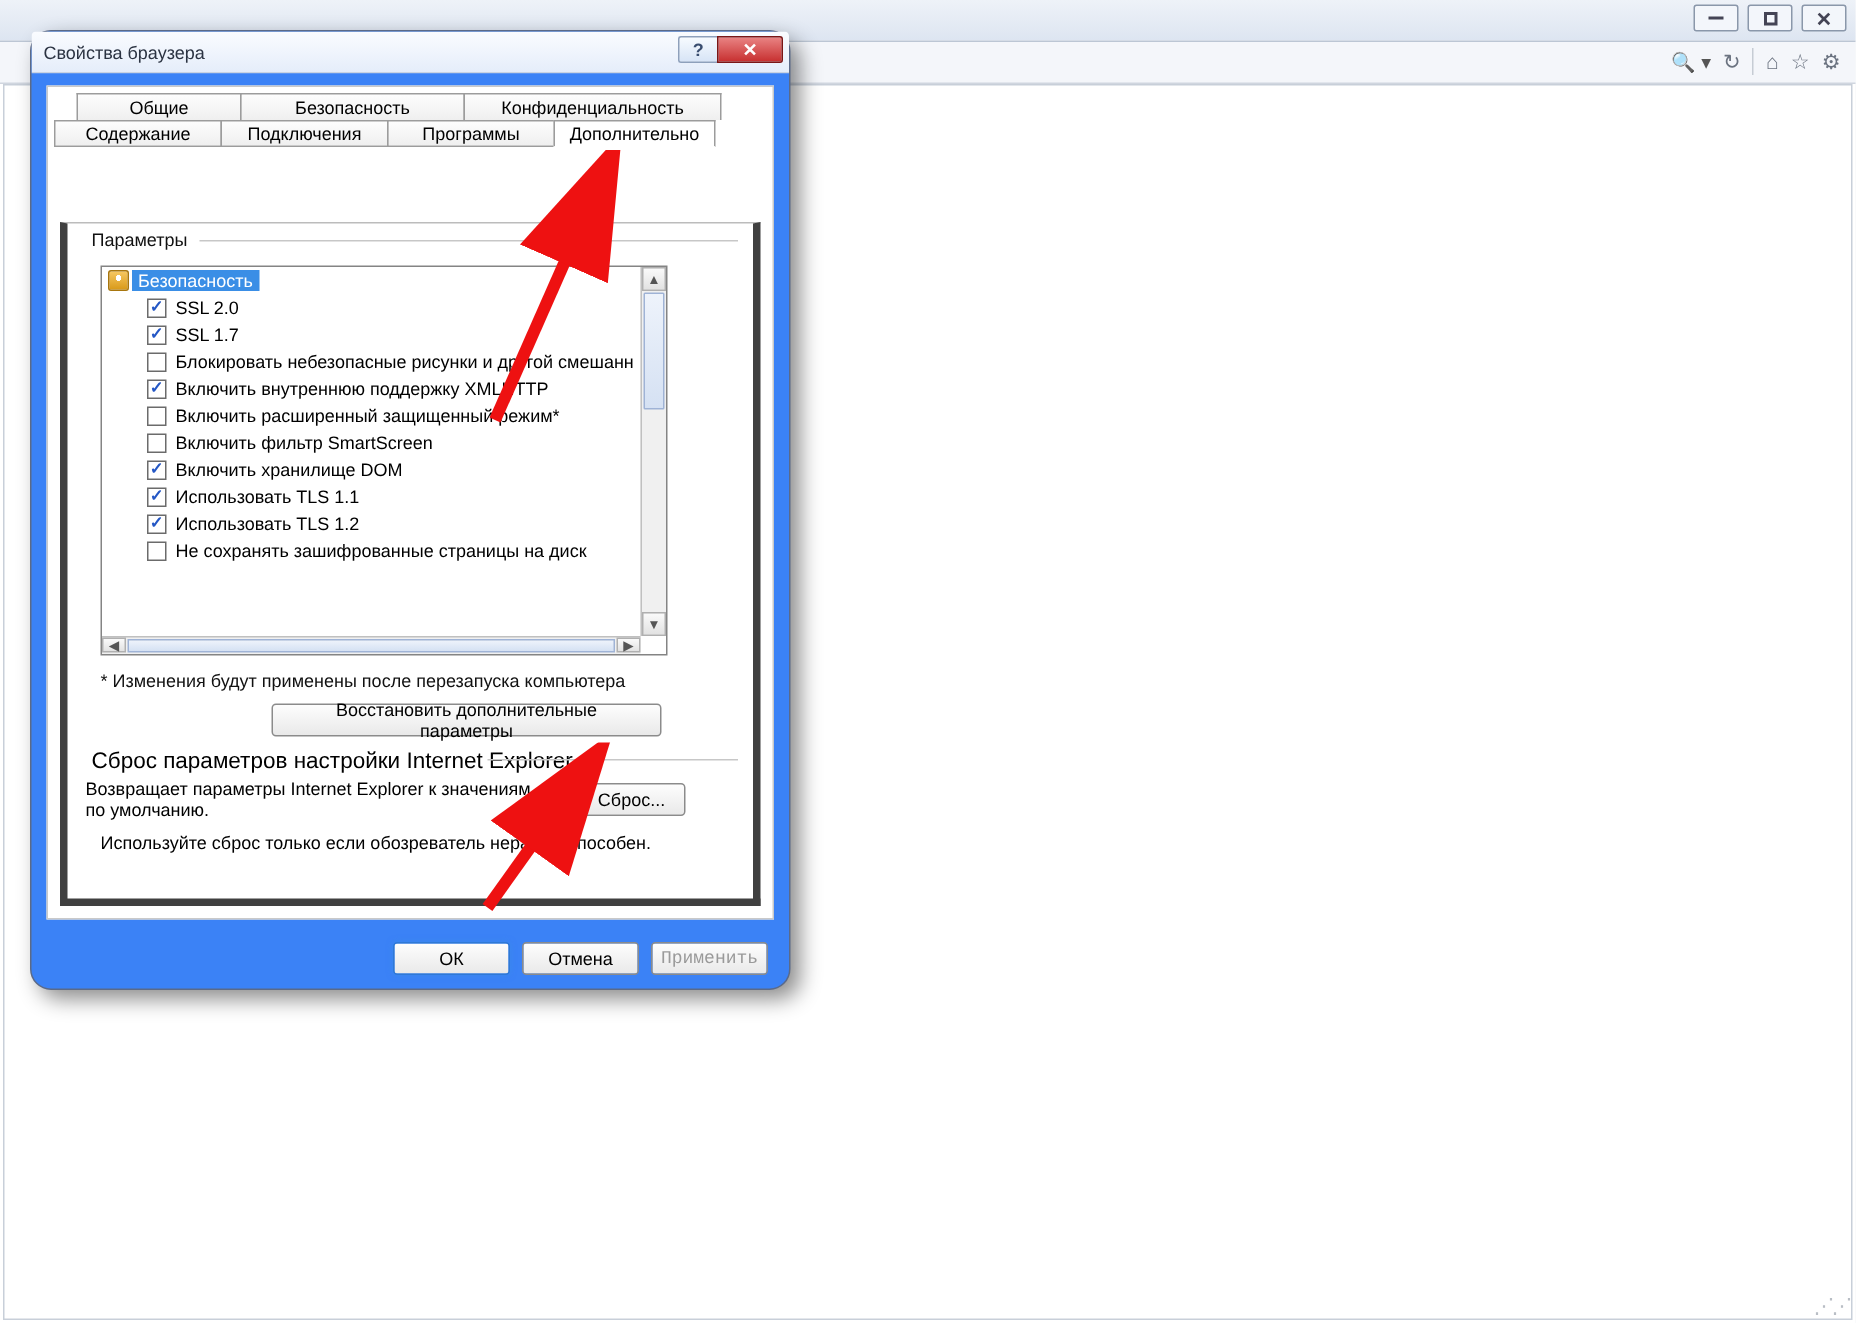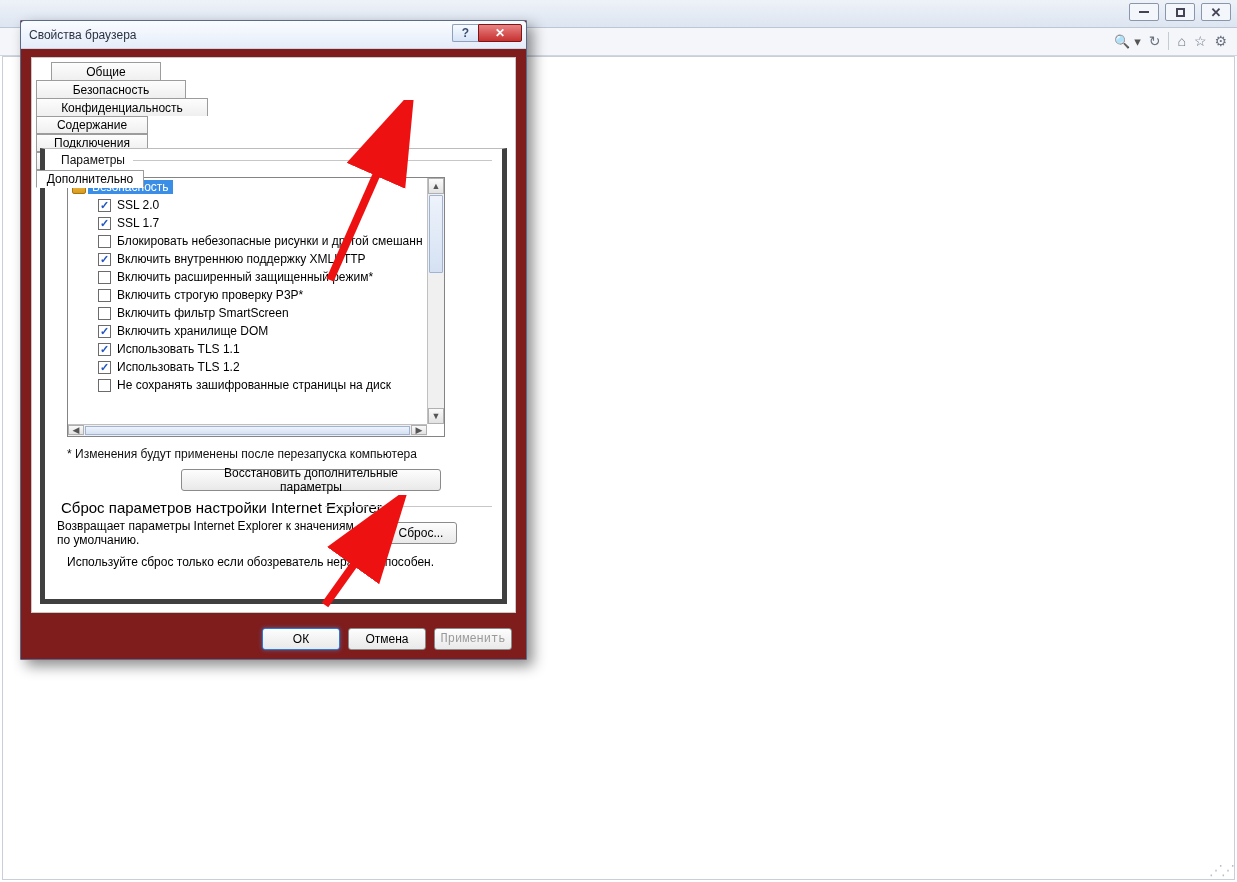--- a/index.html
+++ b/index.html
@@ -43,23 +43,23 @@
   .tb-right .refresh, .tb-right .home, .tb-right .star, .tb-right .gear { font-size:14px; color:#6b7380; }
 
   .content-area {
     position:absolute; left:2px; top:56px; right:2px; bottom:2px;
     background:#fff; border:1px solid #c8cfd9;
   }
 
   
   .dialog {
     position:absolute; left:20px; top:20px; width:507px; height:640px;
-    background:#7f1d1d; border:1px solid #5b6a88;
+    background:#3b82f6; border:1px solid #5b6a88;
     box-shadow: 6px 6px 14px rgba(0,0,0,.45);
-    border-radius:1px;
+    border-radius:14px;
   }
   .dlg-titlebar{
     height:28px; background:linear-gradient(#fafcff,#e5edfa);
     border-bottom:1px solid #c9d3e2; position:relative;
     border-radius:3px 3px 0 0;
     padding-left:8px; display:flex; align-items:center; font-size:12px; color:#2b3342;
   }
   .dlg-btns{ position:absolute; right:4px; top:3px; display:flex; }
   .dlg-help{
     width:26px;height:18px;border:1px solid #8ea0bb;background:linear-gradient(#f7fbff,#d7e4f6);
@@ -71,21 +71,21 @@
     background:linear-gradient(#e98383,#c73030);
     color:#fff;display:flex;align-items:center;justify-content:center;font-weight:bold;
     border-radius:0 2px 2px 0;
   }
 
   .dlg-body{ position:absolute; left:10px; right:10px; top:36px; bottom:46px;
              border:1px solid #c9c9c9; background:#fff; }
 
   
   .tabs{ position:relative; height:44px; margin:4px 4px 0 4px; }
-  .tab-row{ display:flex;flex-direction:column; }
+  .tab-row{ display:flex; }
   .tab{
     border:1px solid #9c9c9c; background:linear-gradient(#fdfdfd,#efefef);
     font-size:12px; padding:2px 8px; height:18px; line-height:14px;
     border-bottom:1px solid #9c9c9c; margin-right:-1px; position:relative;
     white-space:nowrap; display:flex; align-items:center; justify-content:center;
   }
   .tab-row.top .tab{ border-bottom:none; }
   .tab.active{ background:#fff; border-bottom:1px solid #fff; z-index:2; }
   .row1 .tab:nth-child(1){ width:110px; margin-left:15px;}
   .row1 .tab:nth-child(2){ width:150px; }
@@ -234,24 +234,20 @@
               <span class="cbx"></span>
               <span>Блокировать небезопасные рисунки и другой смешанн</span>
             </div>
             <div class="tree-row">
               <span class="cbx checked"></span>
               <span>Включить внутреннюю поддержку XMLHTTP</span>
             </div>
             <div class="tree-row">
               <span class="cbx"></span>
               <span>Включить расширенный защищенный режим*</span>
-            </div>
-            <div class="tree-row">
-              <span class="cbx"></span>
-              <span>Включить строгую проверку P3P*</span>
             </div>
             <div class="tree-row">
               <span class="cbx"></span>
               <span>Включить фильтр SmartScreen</span>
             </div>
             <div class="tree-row">
               <span class="cbx checked"></span>
               <span>Включить хранилище DOM</span>
             </div>
             <div class="tree-row">

